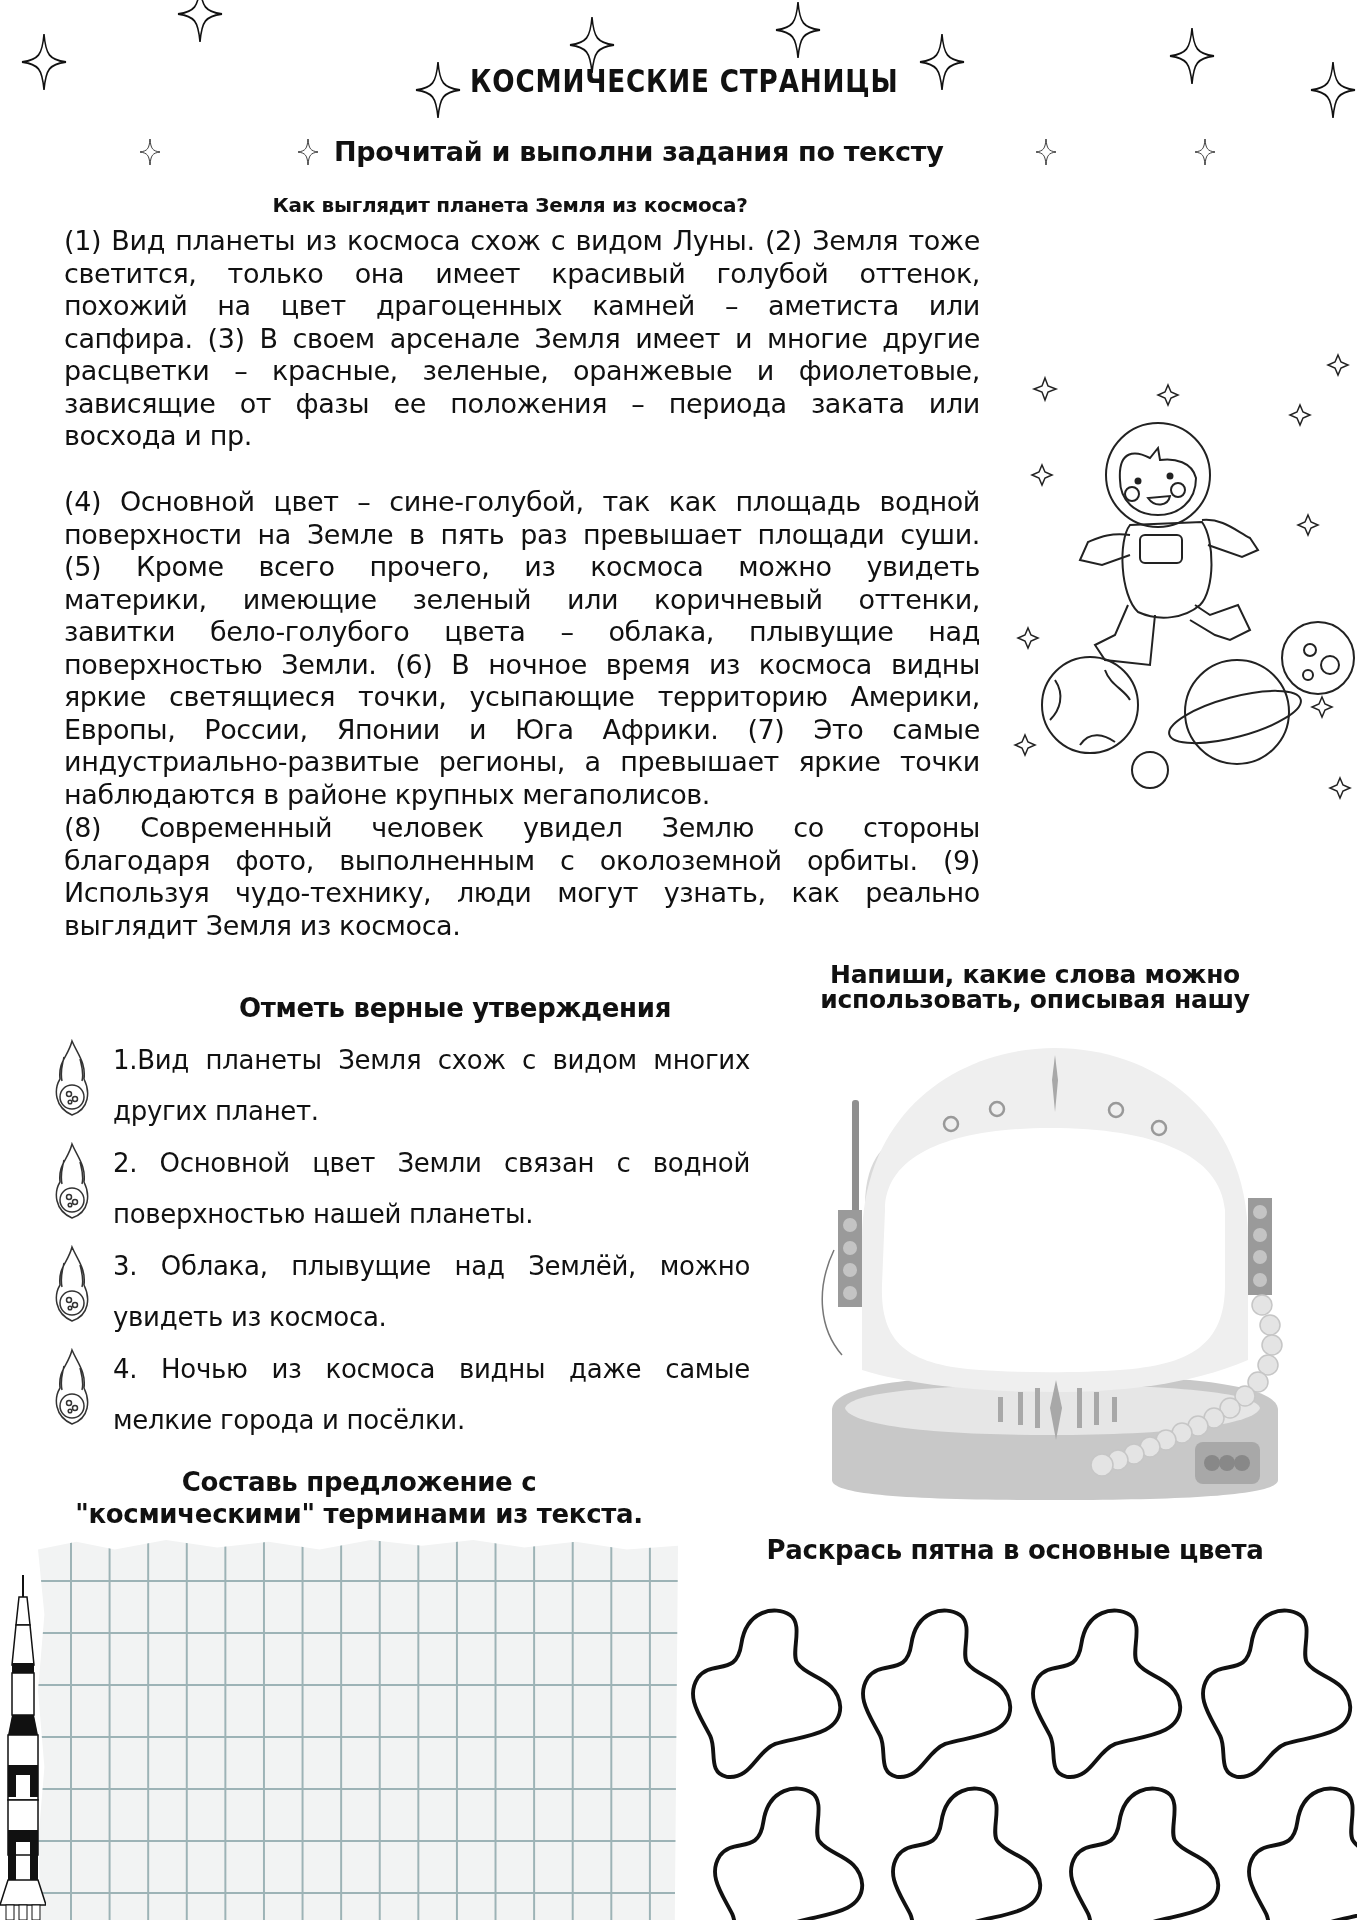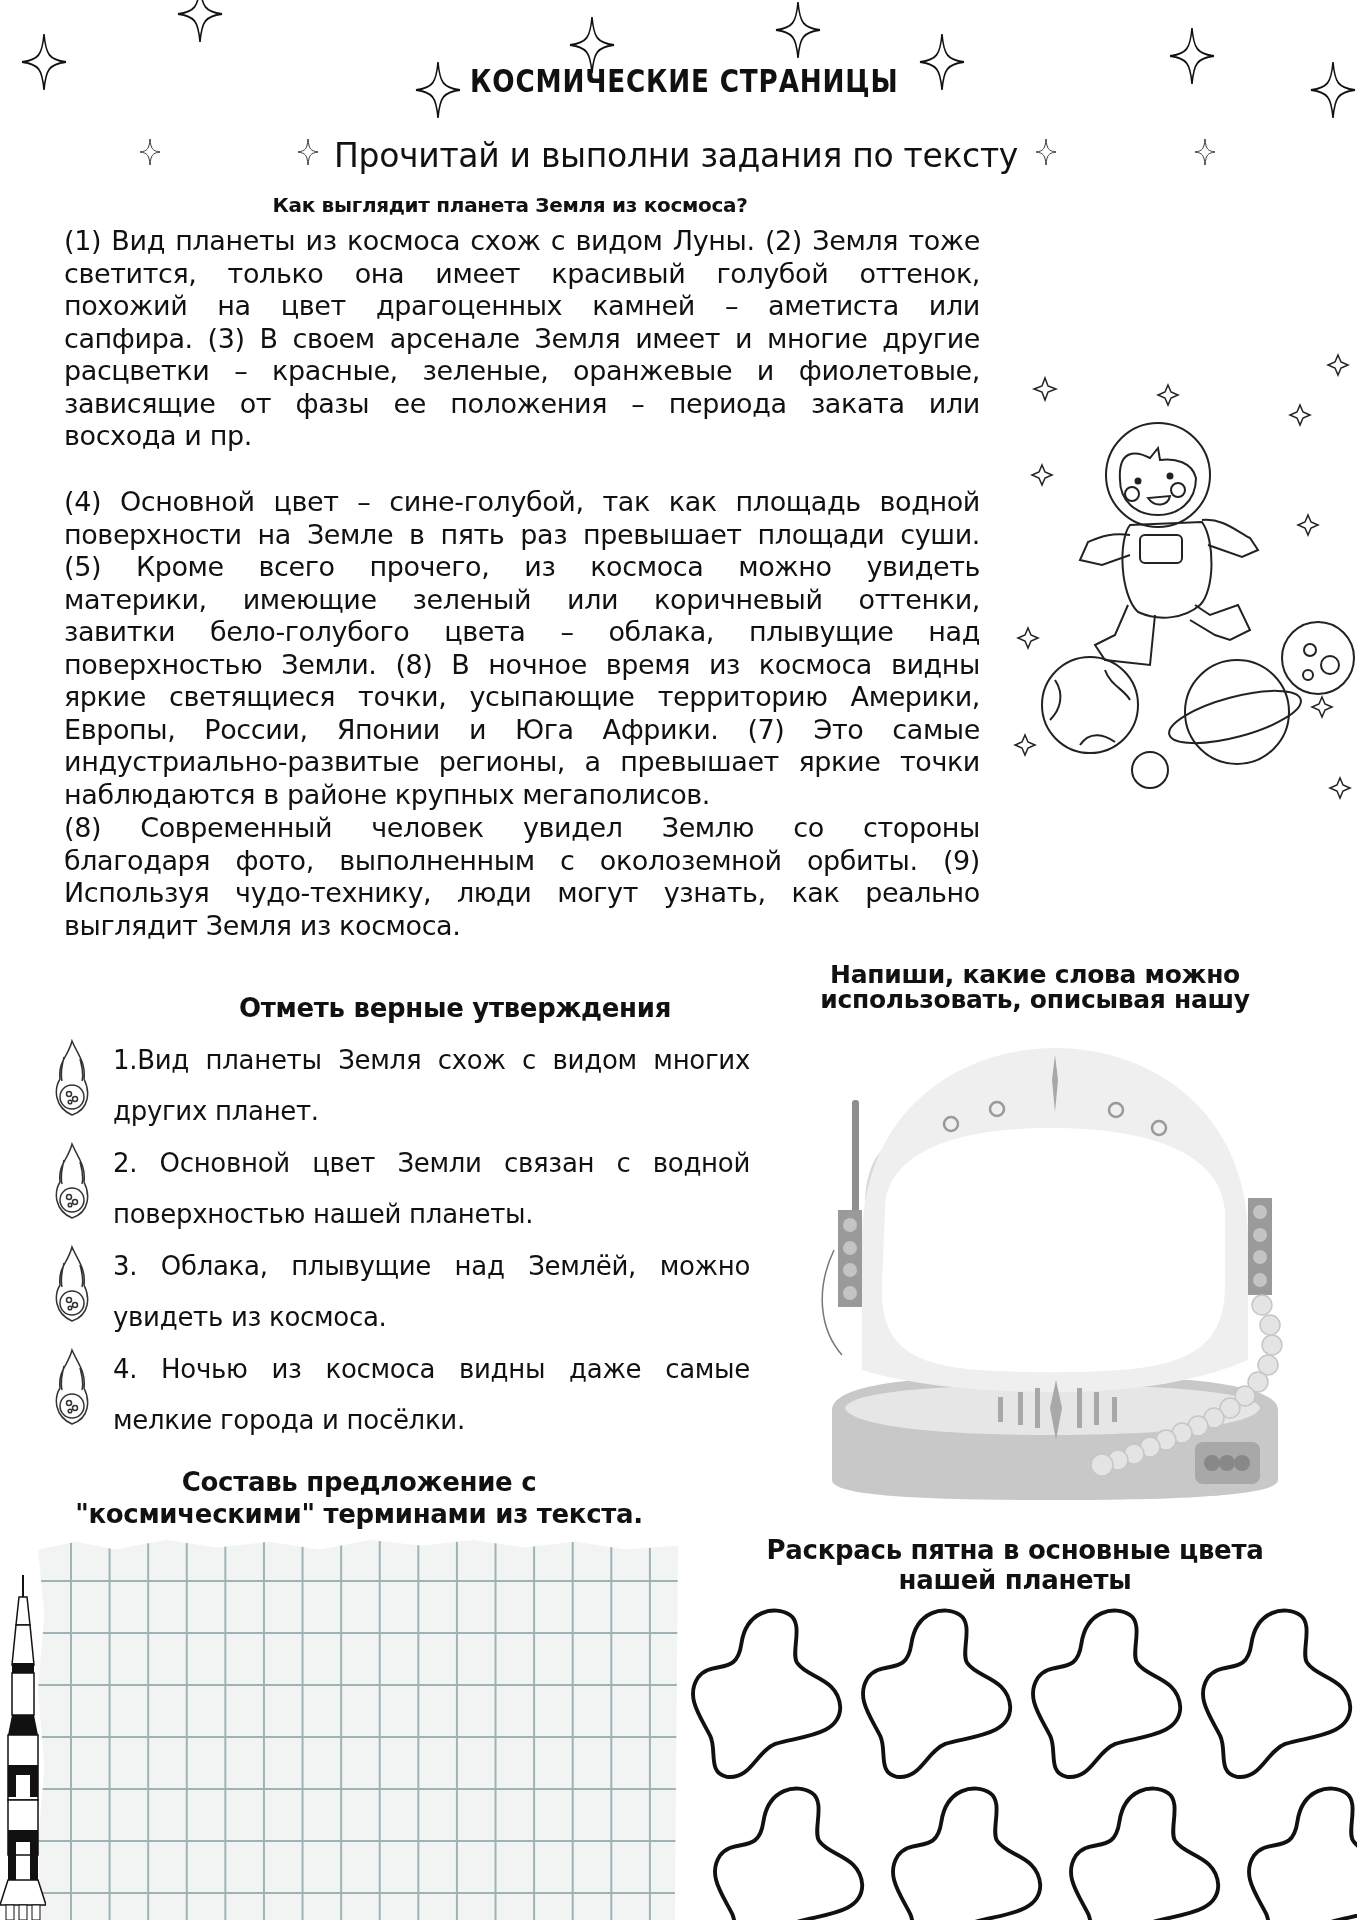--- a/index.html
+++ b/index.html
@@ -5,21 +5,21 @@
   * { box-sizing: border-box; margin: 0; padding: 0; }
   html, body { width: 1357px; height: 1920px; background: #fff; overflow: hidden; }
   body { position: relative; font-family: "DejaVu Sans", "Liberation Sans", sans-serif; color: #111; }
   .abs { position: absolute; }
   .title {
     position: absolute; left: 470px; top: 62px; width: 460px; text-align: center;
     font-family: "DejaVu Sans", sans-serif; font-weight: bold; font-size: 32px;
     letter-spacing: 1px; transform: scaleX(0.82); transform-origin: left top; white-space: nowrap;
   }
   .subtitle {
-    position: absolute; left: 334px; top: 136px; font-weight: normal; font-size: 33px;
+    position: absolute; left: 334px; top: 136px; font-weight: bold; font-size: 27px;
     white-space: nowrap; letter-spacing: -0.3px;
   }
   .text-heading {
     position: absolute; left: 160px; top: 193px; width: 700px; text-align: center;
     font-weight: bold; font-size: 20px; letter-spacing: -0.3px;
   }
   .para {
     position: absolute; left: 64px; width: 916px; font-size: 27px; line-height: 32.5px;
     text-align: justify; letter-spacing: -0.4px;
   }
@@ -104,21 +104,21 @@
   <span class="line">зависящие от фазы ее положения – периода заката или</span>
   <span class="line last">восхода и пр.</span>
 </div>
 
 <div class="para" style="top:486px;">
   <span class="line">(4) Основной цвет – сине-голубой, так как площадь водной</span>
   <span class="line">поверхности на Земле в пять раз превышает площади суши.</span>
   <span class="line">(5) Кроме всего прочего, из космоса можно увидеть</span>
   <span class="line">материки, имеющие зеленый или коричневый оттенки,</span>
   <span class="line">завитки бело-голубого цвета – облака, плывущие над</span>
-  <span class="line">поверхностью Земли. (8) В ночное время из космоса видны</span>
+  <span class="line">поверхностью Земли. (6) В ночное время из космоса видны</span>
   <span class="line">яркие светящиеся точки, усыпающие территорию Америки,</span>
   <span class="line">Европы, России, Японии и Юга Африки. (7) Это самые</span>
   <span class="line">индустриально-развитые регионы, а превышает яркие точки</span>
   <span class="line last">наблюдаются в районе крупных мегаполисов.</span>
 </div>
 
 <div class="para" style="top:812px;">
   <span class="line">(8)  Современный человек увидел Землю со стороны</span>
   <span class="line">благодаря фото, выполненным с околоземной орбиты. (9)</span>
   <span class="line">Используя чудо-технику, люди могут узнать, как реально</span>
@@ -308,21 +308,20 @@
   <rect x="8" y="267" width="8" height="50" fill="#111"></rect>
   <rect x="30" y="267" width="8" height="50" fill="#111"></rect>
   <path d="M8,305 L0,330 L46,330 L38,305 Z" fill="#fff" stroke="#111" stroke-width="1.5"></path>
   <rect x="6" y="330" width="8" height="15" fill="#fff" stroke="#111" stroke-width="1"></rect>
   <rect x="19" y="330" width="8" height="15" fill="#fff" stroke="#111" stroke-width="1"></rect>
   <rect x="32" y="330" width="8" height="15" fill="#fff" stroke="#111" stroke-width="1"></rect>
 </svg>
 
 <div class="sec-heading" style="left:700px;top:1535px;width:630px;line-height:30px;">
   <div>Раскрась пятна в основные цвета</div>
-  <div>нашей планеты</div>
 </div>
 
 <div id="blobs">
     <svg class="blob" viewBox="-5 0 165 190" style="left: 688px; top: 1600px;">
       <path d="M50,45 C55,10 85,5 100,15 C115,25 100,55 108,65 C118,80 150,80 152,110 C152,140 110,140 85,148 C65,156 60,185 35,182 C15,178 25,155 18,140 C8,120 -8,100 5,80 C20,60 45,80 50,45 Z" fill="#fff" stroke="#111" stroke-width="4"></path>
     </svg>
     <svg class="blob" viewBox="-5 0 165 190" style="left: 858px; top: 1600px;">
       <path d="M50,45 C55,10 85,5 100,15 C115,25 100,55 108,65 C118,80 150,80 152,110 C152,140 110,140 85,148 C65,156 60,185 35,182 C15,178 25,155 18,140 C8,120 -8,100 5,80 C20,60 45,80 50,45 Z" fill="#fff" stroke="#111" stroke-width="4"></path>
     </svg>
     <svg class="blob" viewBox="-5 0 165 190" style="left: 1028px; top: 1600px;">

